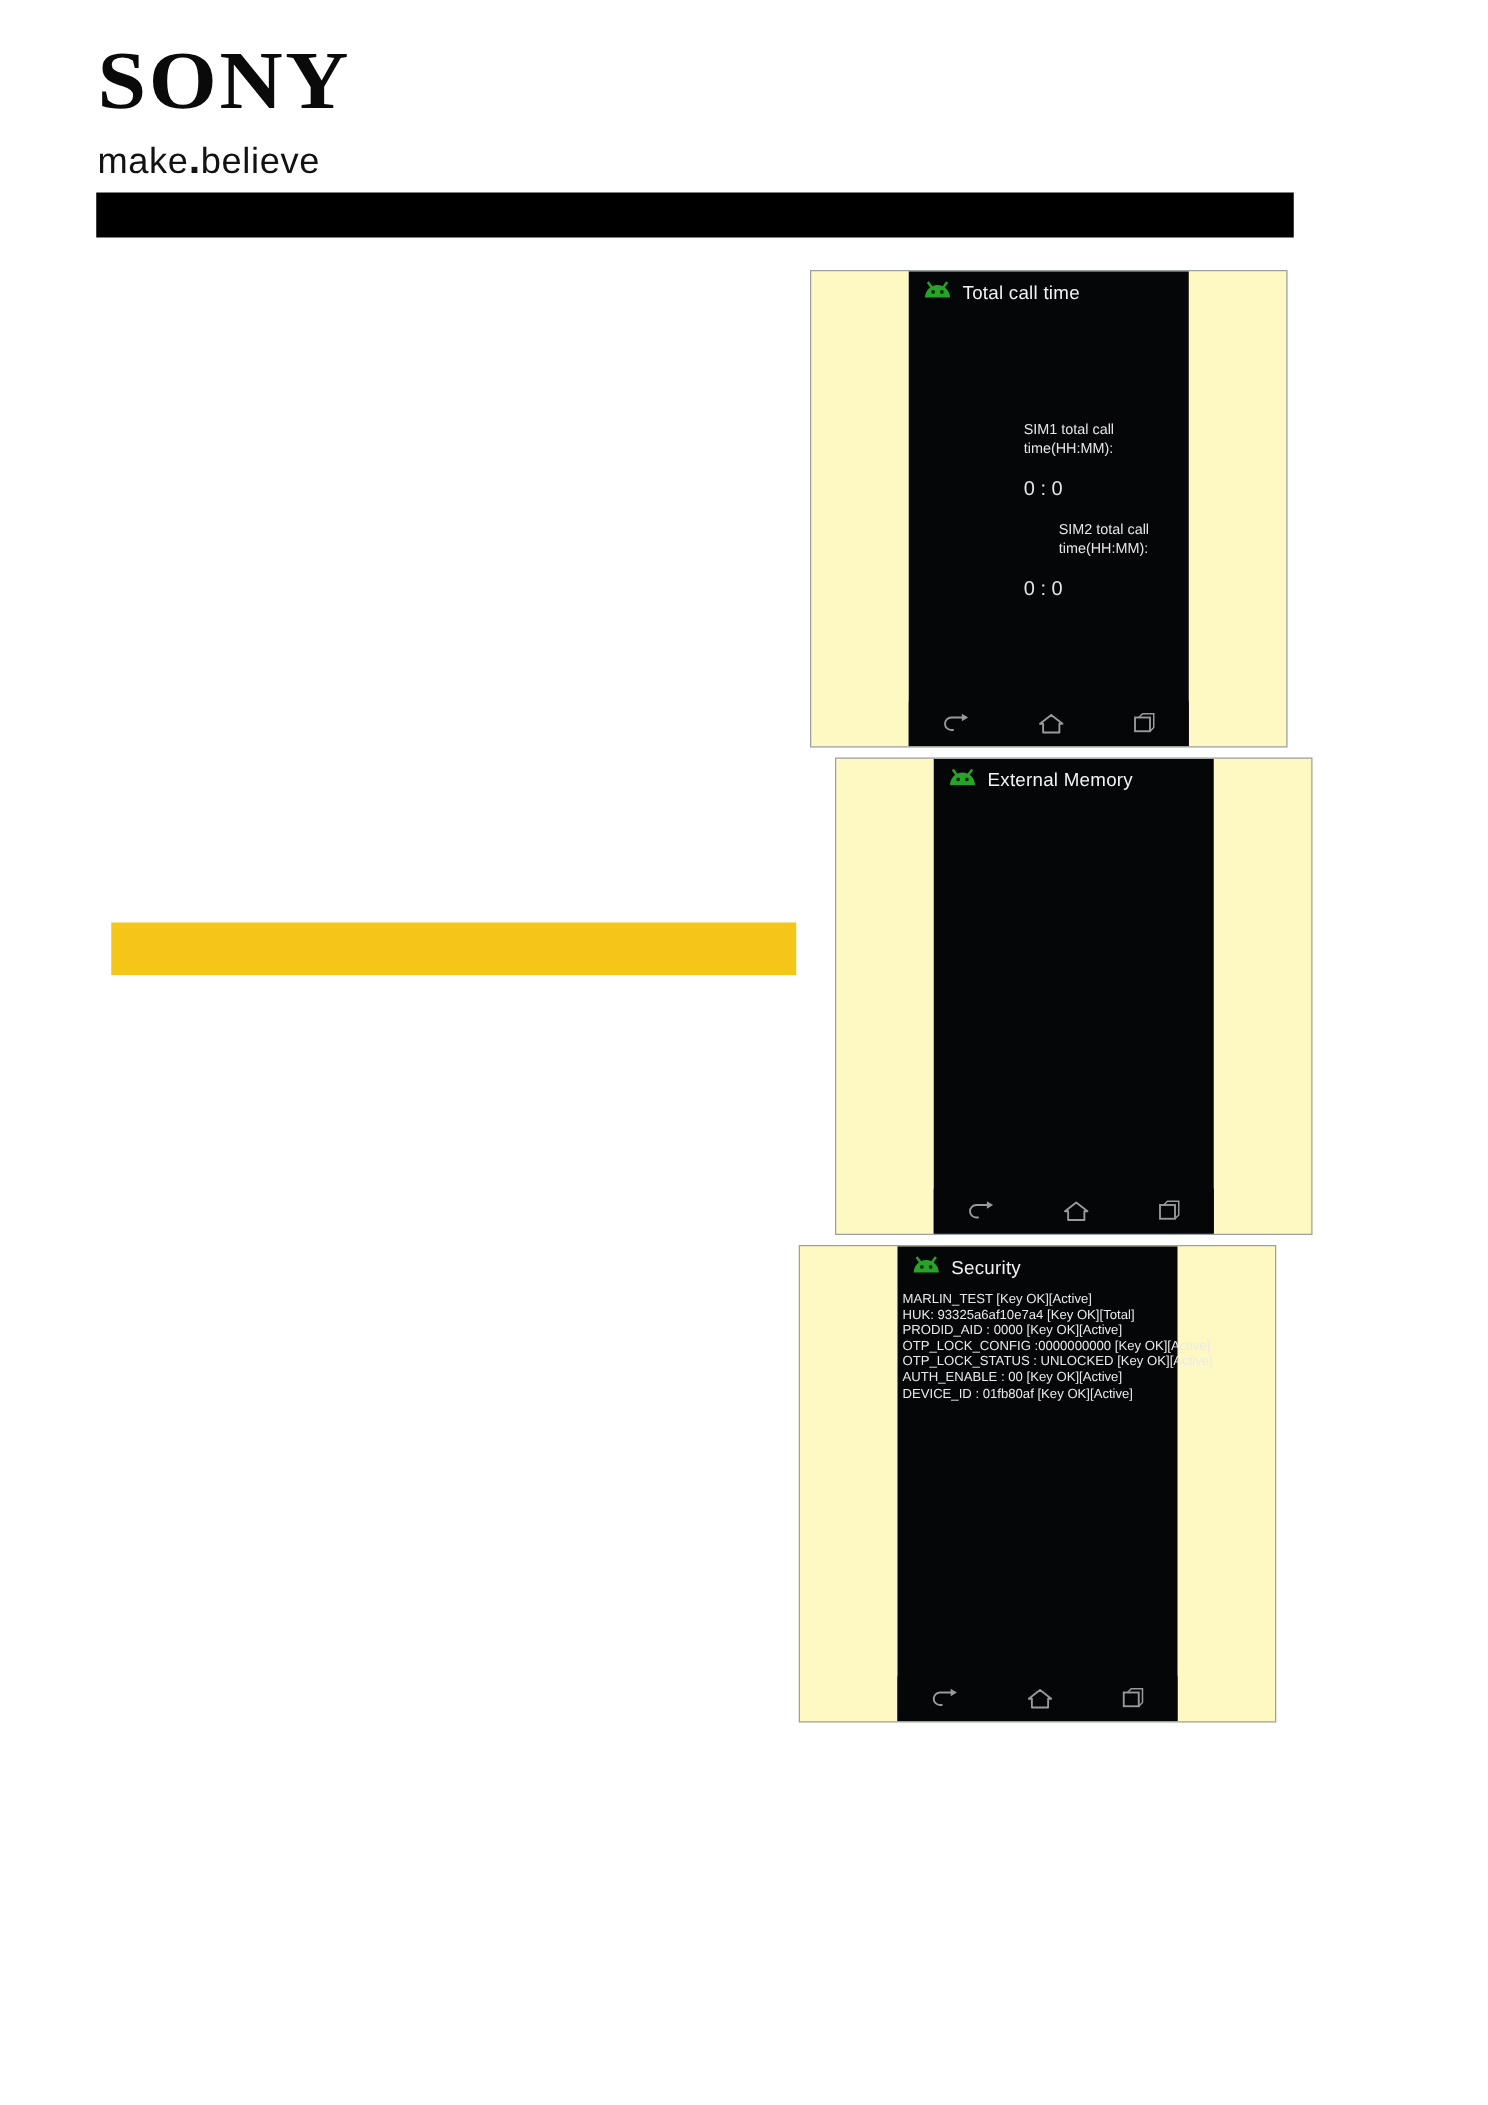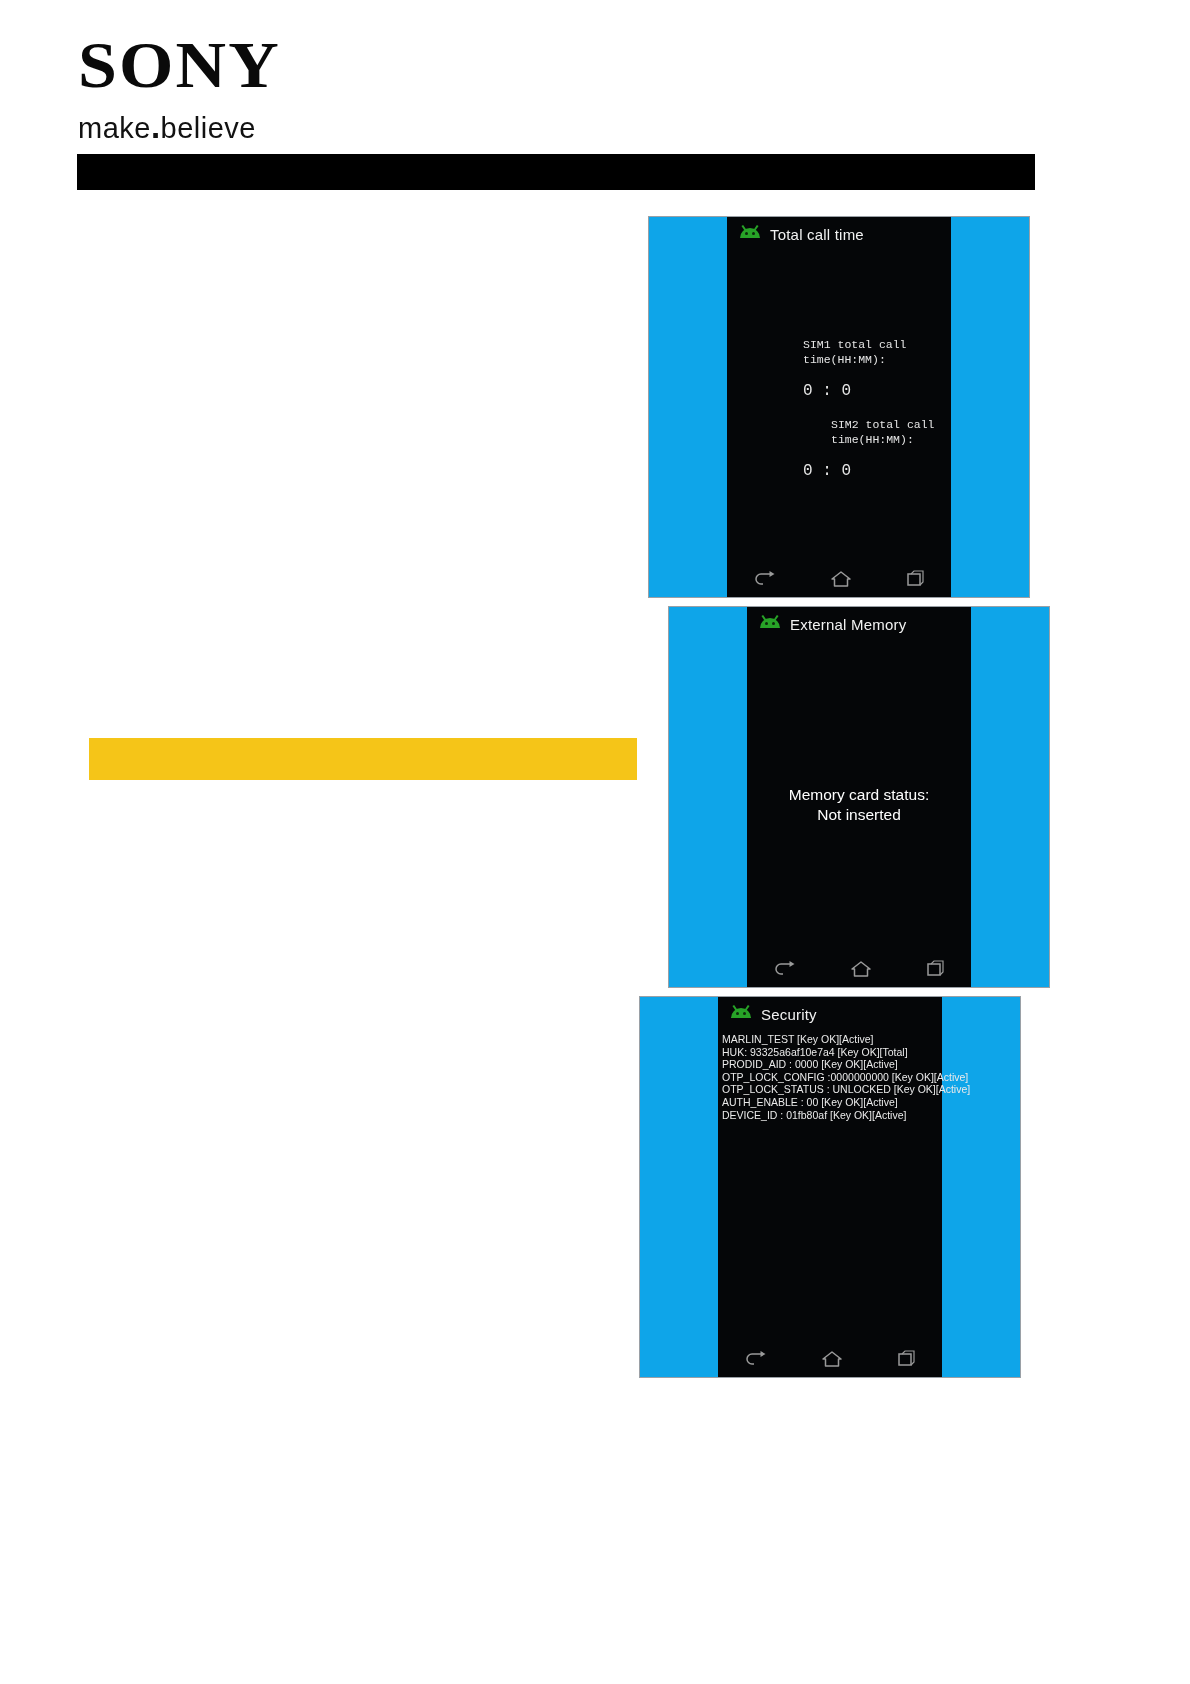--- a/index.html
+++ b/index.html
@@ -67,21 +67,21 @@
   
   .yellow-bar{
     position:absolute;left:89px;top:738px;width:548px;height:42px;
     background:#f5c518;
   }
 
   
   .shot{
     position:absolute;
     border:1px solid #9aa0a6;
-    background:#0ea5e9;
+    background:#fef9c3;
     box-sizing:border-box;
     overflow:hidden;
   }
   .shot .screen{
     position:absolute;top:0;bottom:0;
     background:#050608;
     left:78px;right:78px;
   }
   .shot .titlebar{
     position:absolute;left:0;top:0;right:0;height:34px;
@@ -113,24 +113,23 @@
   
   .navbar{
     position:absolute;left:0;right:0;bottom:0;height:36px;
     display:flex;align-items:center;justify-content:space-around;
     background:#050608;
   }
   .navbar svg{display:block;}
 
   
   .calltime{
-    position:absolute;left:0;right:0;top:120px;
+    position:absolute;left:16px;right:0;top:120px;
     padding-left:76px;
     color:#e6e6e6;
-    font-family:Liberation Mono, monospace;
   }
   .calltime .lbl{font-size:11.5px;line-height:15px;}
   .calltime .val{font-size:16px;line-height:15px;margin-top:17px;}
   .calltime .grp2{margin-top:18px;margin-left:28px;}
 
   
   .memstatus{
     position:absolute;left:0;right:0;top:178px;
     text-align:center;color:#ffffff;
     font-size:15.5px;line-height:20px;
@@ -213,24 +212,20 @@
         <span class="android-icon">
           <span class="ant l"></span>
             <span class="ant r"></span>
           <span class="head"></span>
             <span class="eye l"></span>
             <span class="eye r"></span>
         </span>
         <span class="title-text">External Memory</span>
       </div>
 
-      <div class="memstatus">
-        <div>Memory card status:</div>
-        <div>Not inserted</div>
-      </div>
 
       <div class="navbar">
         <span>
           <svg width="24" height="18" viewBox="0 0 24 18">
             <path d="M19 4 L8 4 A5 5 0 1 0 8 14 L10 14" fill="none" stroke="#9a9a9a" stroke-width="1.5"></path>
             <path d="M21.5 4 L16.5 1 L16.5 7 Z" fill="#9a9a9a"></path>
           </svg>
         </span>
         <span>
           <svg width="22" height="18" viewBox="0 0 22 18">

